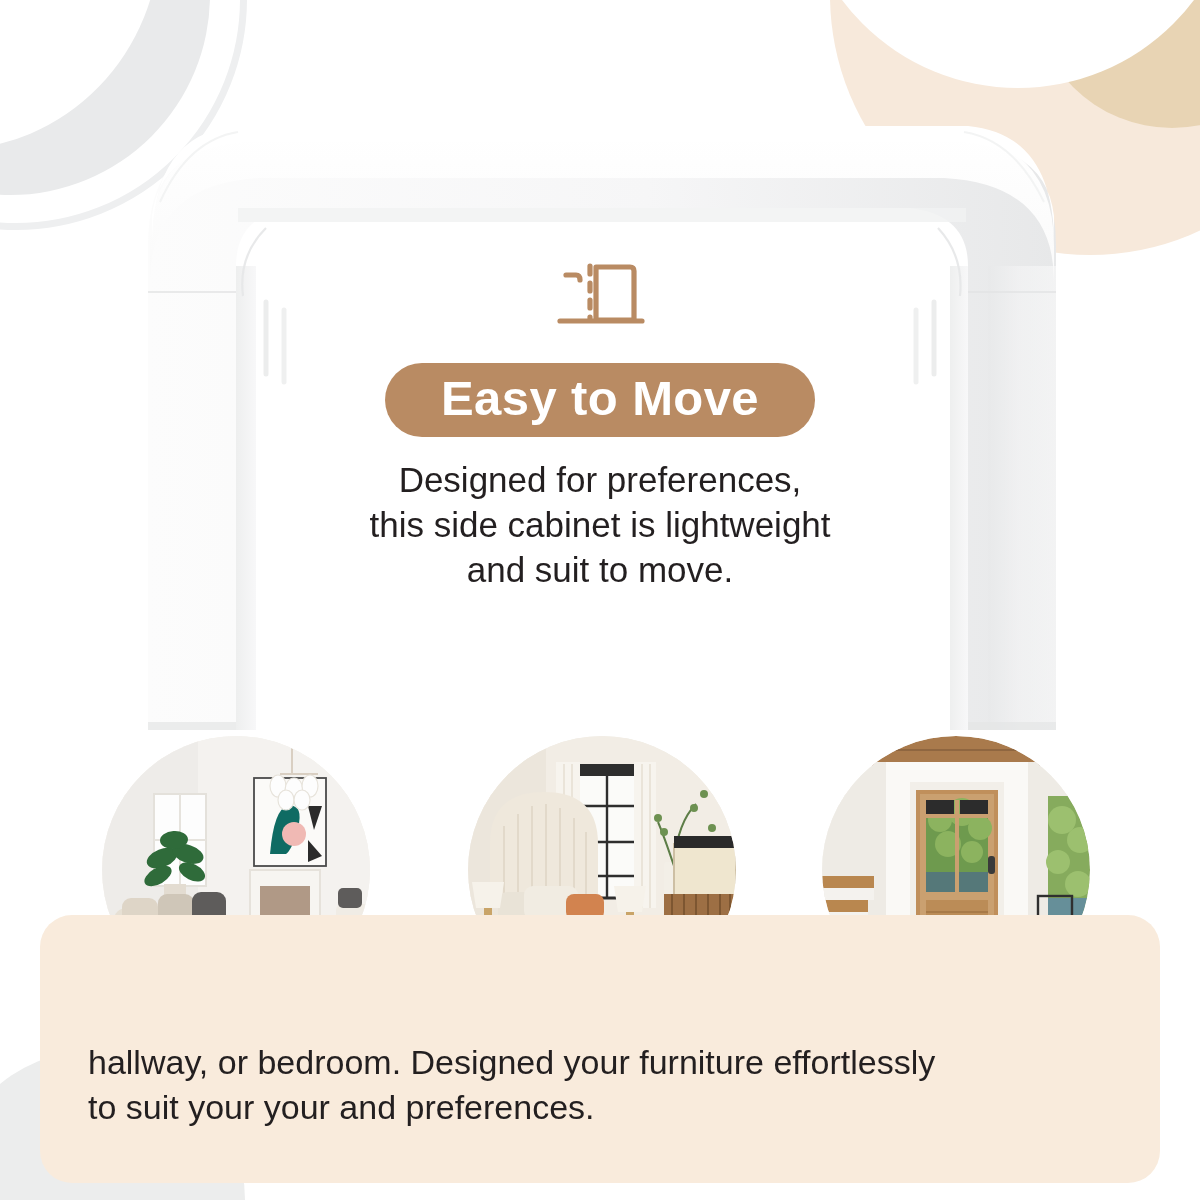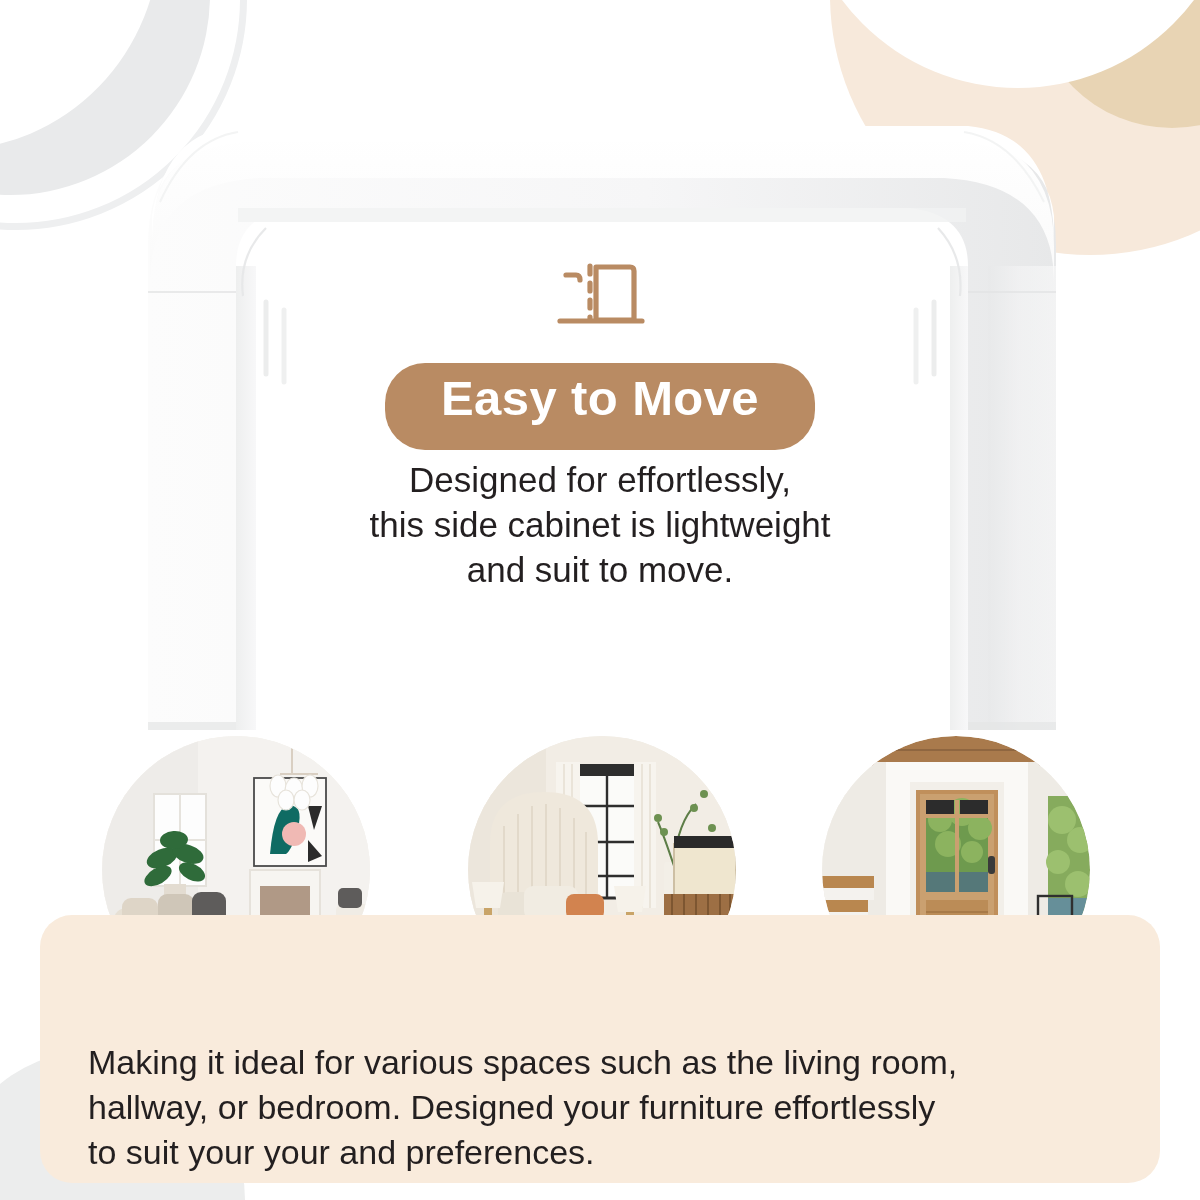--- a/index.html
+++ b/index.html
@@ -102,21 +102,21 @@
   }
 
   
   .badge {
     position: absolute;
     left: 50%;
     transform: translateX(-50%);
     top: 363px;
     background: #b98b63;
     border-radius: 40px;
-    padding: 9px 56px 24px;
+    padding: 9px 56px 11px;
     color: #ffffff;
     font-size: 49px;
     font-weight: bold;
     letter-spacing: 0.4px;
     white-space: nowrap;
     line-height: 1.1;
   }
 
   
   .subtitle {
@@ -281,21 +281,21 @@
 
           <path d="M 8 63 L 90 63"></path>
         </g>
       </svg>
     </span>
   </div>
 
   <div class="badge">Easy to Move</div>
 
   <div class="subtitle">
-    <span class="ln">Designed for effortlessly,</span>
+    <span class="ln">Designed for preferences,</span>
     <span class="ln">this side cabinet is lightweight</span>
     <span class="ln">and suit to move.</span>
   </div>
 
   <div class="circles">
 
     <div class="circle c1">
       <svg viewBox="0 0 268 268" aria-hidden="true">
         <defs>
           <clipPath id="clp1">
@@ -536,18 +536,17 @@
 
           <rect x="216" y="160" width="34" height="54" fill="none" stroke="#2f2f2f" stroke-width="2.4"></rect>
           <path d="M 216 186 L 250 186" stroke="#2f2f2f" stroke-width="2.4"></path>
         </g>
       </svg>
     </div>
   </div>
 
   <div class="bottom-panel"></div>
   <div class="bottom-text">
-    <span class="ln">Making it ideal for various spaces such as the living room,</span>
     <span class="ln">hallway, or bedroom. Designed your furniture effortlessly</span>
     <span class="ln">to suit your your and preferences.</span>
   </div>
 
 </div>
 
 </body></html>

